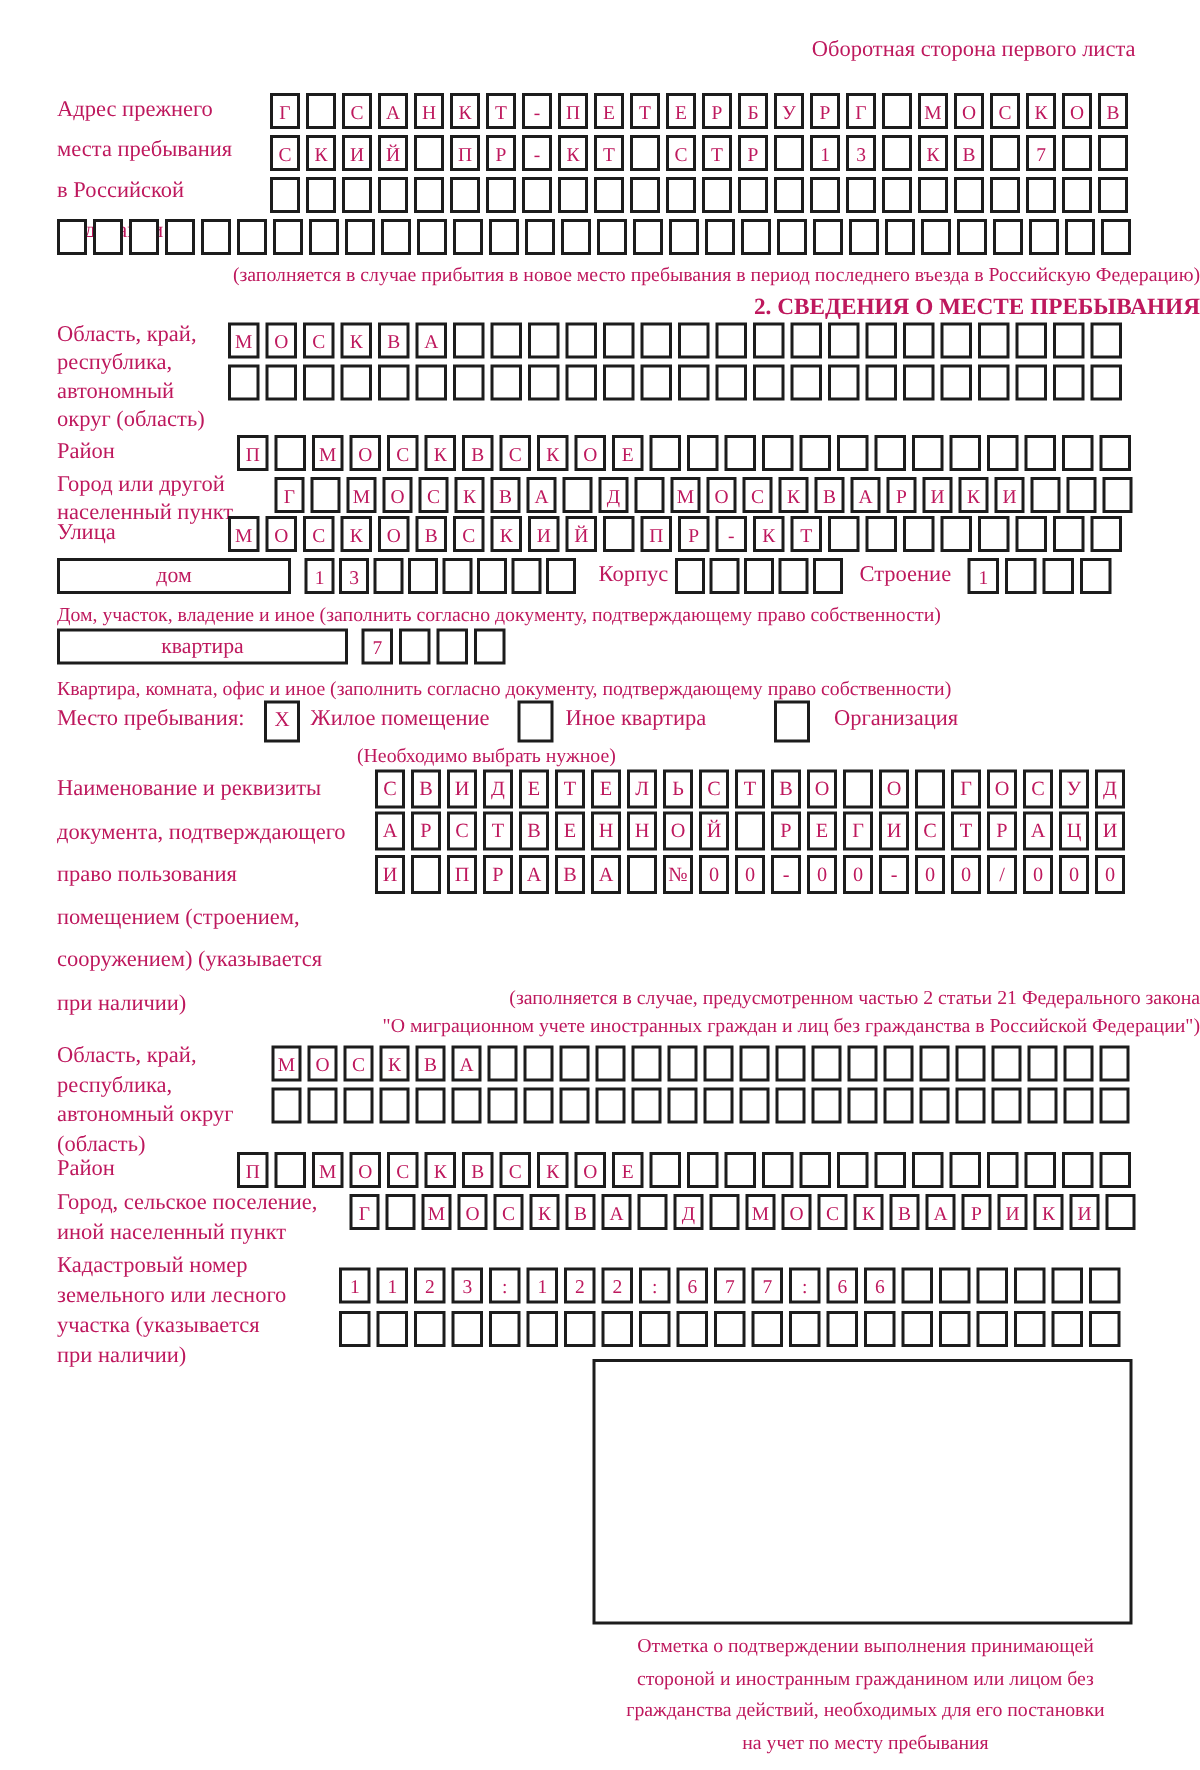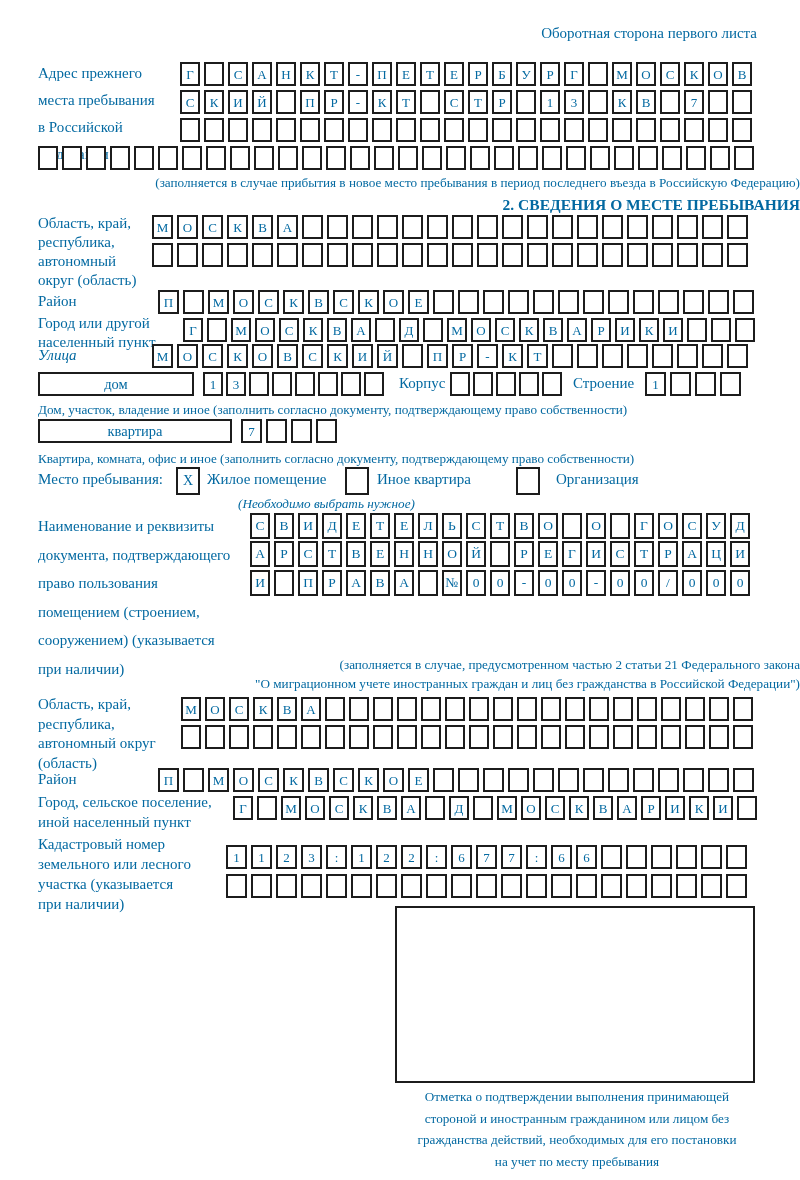--- a/index.html
+++ b/index.html
@@ -1,18 +1,18 @@
 <!DOCTYPE html>
 <html><head>
 <meta charset="utf-8">
 <style>
   html,body{margin:0;padding:0;background:#fff;}
   #page{
     position:relative;width:800px;height:1180px;background:#ffffff;
-    font-family:"Liberation Serif","DejaVu Serif",serif;color:#0369a1;overflow:hidden;
+    font-family:"Liberation Serif","DejaVu Serif",serif;color:#be185d;overflow:hidden;
   }
   .lbl{position:absolute;font-size:15px;line-height:19px;white-space:pre-line;}
   .center{left:0;right:0;text-align:right;}
   .bold{font-weight:bold;}
   .note{font-size:13.2px;}
   .boxrow{position:absolute;display:flex;gap:4px;}
   .boxrow .cell{
     flex:none;width:16px;height:20px;border:2px solid #1c1c1c;background:#fff;
     display:flex;align-items:center;justify-content:center;
     font-size:13px;line-height:1;
@@ -262,21 +262,21 @@
       <span class="cell">А</span>
       <span class="cell">Р</span>
       <span class="cell">И</span>
       <span class="cell">К</span>
       <span class="cell">И</span>
       <span class="cell"></span>
       <span class="cell"></span>
       <span class="cell"></span>
     </div>
 
-  <div class="lbl" style="left:38px;top:346px;font-style:italic;">Улица</div>
+  <div class="lbl" style="left:38px;top:346px;">Улица</div>
   <div class="boxrow p25" style="left:152px;top:344px;">
       <span class="cell">М</span>
       <span class="cell">О</span>
       <span class="cell">С</span>
       <span class="cell">К</span>
       <span class="cell">О</span>
       <span class="cell">В</span>
       <span class="cell">С</span>
       <span class="cell">К</span>
       <span class="cell">И</span>
@@ -334,21 +334,21 @@
     </div>
   <div class="lbl note" style="left:38px;top:449px;">Квартира, комната, офис и иное (заполнить согласно документу, подтверждающему право собственности)</div>
 
   <div class="lbl" style="left:38px;top:470px;">Место пребывания:</div>
   <div class="checkbox" style="left:176px;top:467px;">X</div>
   <div class="lbl" style="left:207px;top:470px;">Жилое помещение</div>
   <div class="checkbox" style="left:345px;top:467px;"></div>
   <div class="lbl" style="left:377px;top:470px;">Иное квартира</div>
   <div class="checkbox" style="left:516px;top:467px;"></div>
   <div class="lbl" style="left:556px;top:470px;">Организация</div>
-  <div class="lbl note" style="left:238px;top:494px;font-style:italic;">(Необходимо выбрать нужное)</div>
+  <div class="lbl note" style="left:238px;top:494px;">(Необходимо выбрать нужное)</div>
 
   <div class="lbl" style="left:38px;top:512px;line-height:28.5px;">Наименование и реквизиты
 документа, подтверждающего
 право пользования
 помещением (строением,
 сооружением) (указывается
 при наличии)</div>
   <div class="boxrow doc" style="left:250px;top:513px;">
       <span class="cell">С</span>
       <span class="cell">В</span>

